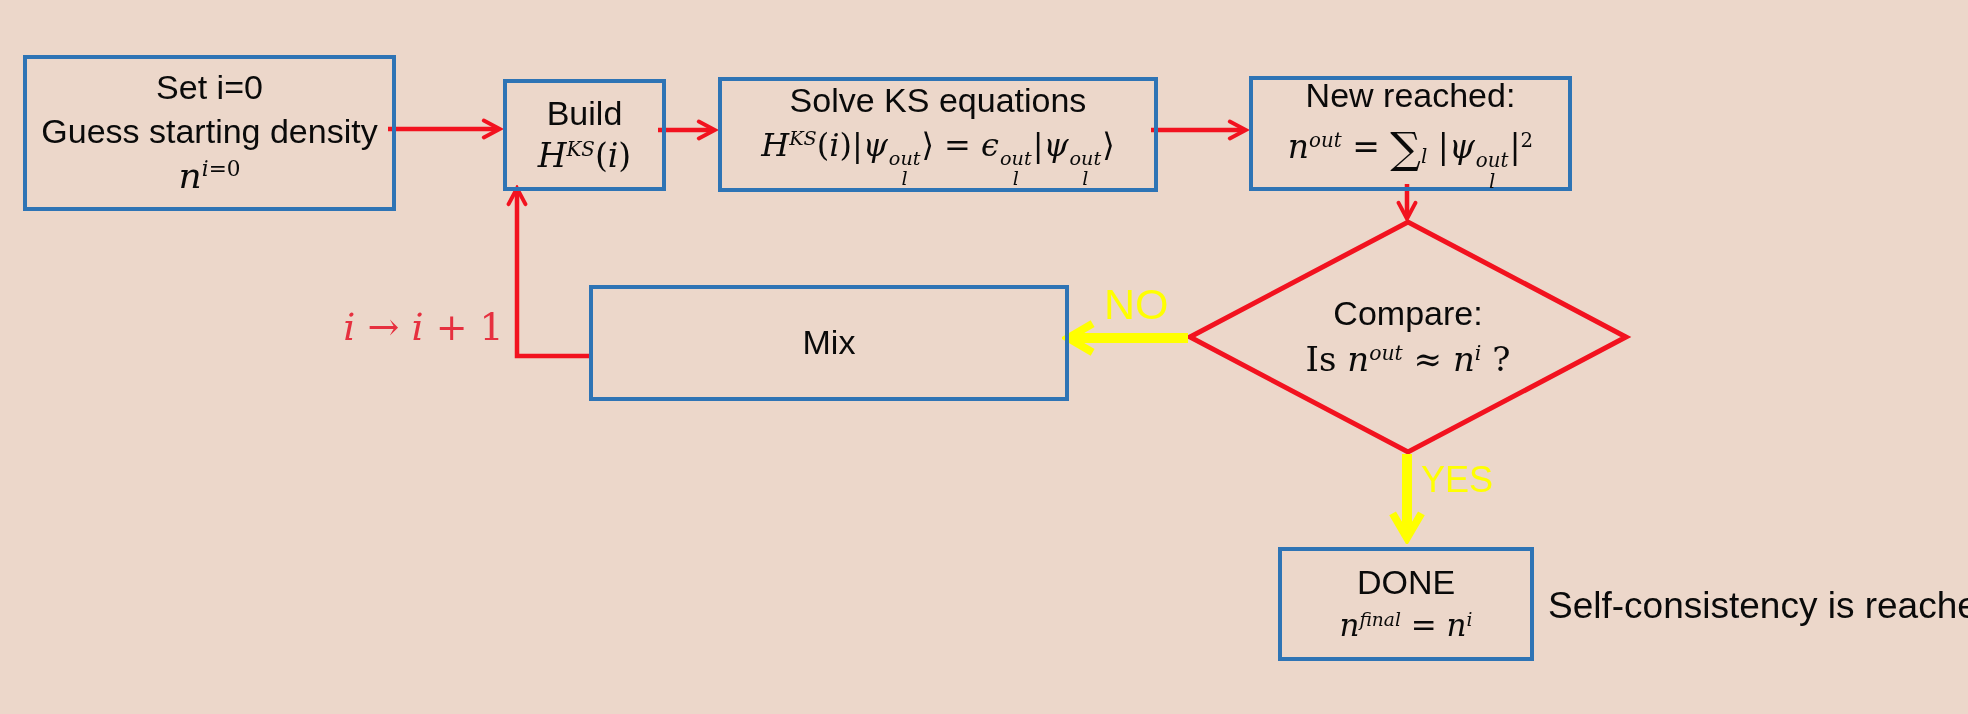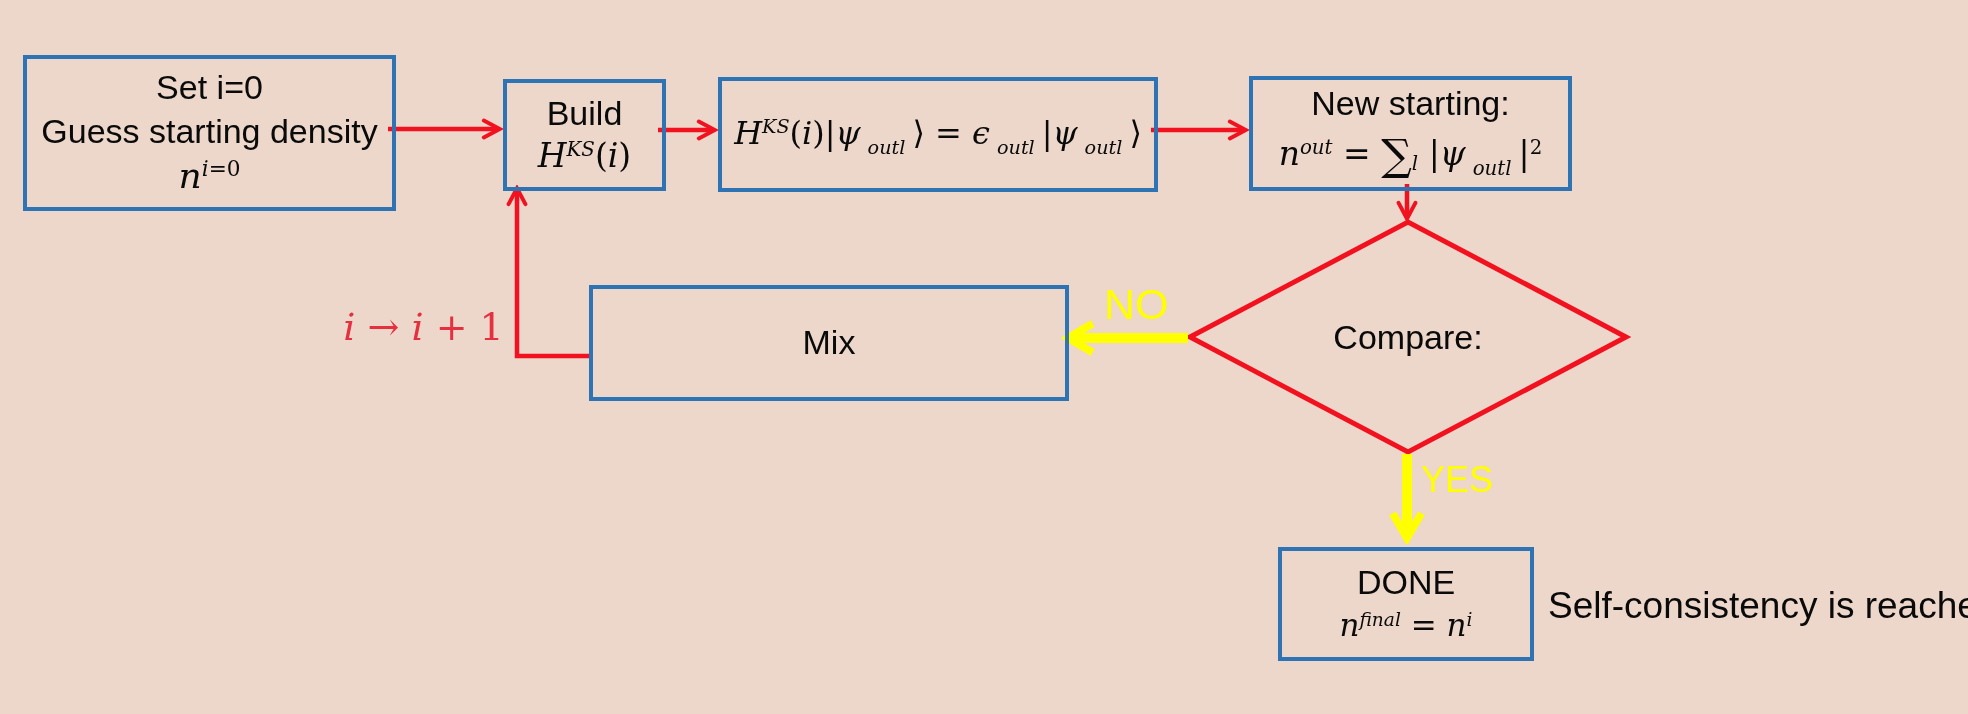--- a/index.html
+++ b/index.html
@@ -26,21 +26,21 @@
   .t{font-size:34px;line-height:1.28;color:var(--ink)}
 
   .math{
     font-family:"DejaVu Serif","DejaVu Sans",serif;
     font-style:normal;white-space:nowrap;color:var(--ink);
   }
   .math i{font-style:italic}
   .math .up{font-style:normal}
   .math .sp{font-size:.6em;vertical-align:.55em;letter-spacing:0}
   .math .sb{font-size:.6em;vertical-align:-.25em}
-  .math .ss{display:inline-flex;align-items:flex-end;font-size:.6em;line-height:1.05;vertical-align:-.48em;margin:0 7px}
+  .math .ss{display:inline-flex;flex-direction:column;align-items:center;font-size:.6em;line-height:1.05;vertical-align:-.48em;margin:0 1px}
   .math .big{font-size:1.3em;vertical-align:-.12em}
 
   #n-start{left:23px;top:55px;width:365px;height:148px}
   #n-start .math{font-size:36px;line-height:1.3}
   #n-build{left:503px;top:79px;width:155px;height:104px}
   #n-build .math{font-size:33px;line-height:1.3}
   #n-solve{left:718px;top:77px;width:432px;height:107px}
   #n-solve .math{font-size:32px;line-height:1.4}
   #n-density{left:1249px;top:76px;width:315px;height:107px}
   #n-density .math{font-size:33px;line-height:1.4}
@@ -87,42 +87,44 @@
   <div class="t">Guess starting density</div>
   <div class="math"><i>n</i><span class="sp"><i>i</i>=0</span></div>
 </div>
 
 <div class="node" id="n-build">
   <div class="t">Build</div>
   <div class="math"><i>H</i><span class="sp"><i>K</i><i>S</i></span>(<i>i</i>)</div>
 </div>
 
 <div class="node" id="n-solve">
+  <div class="t">Solve KS equations</div>
   <div class="math"><i>H</i><span class="sp"><i>K</i><i>S</i></span>(<i>i</i>)|<i>ψ</i><span class="ss">
         <span><i>o</i><i>u</i><i>t</i></span>
         <span><i>l</i></span>
       </span>⟩ = <i>ϵ</i><span class="ss">
         <span><i>o</i><i>u</i><i>t</i></span>
         <span><i>l</i></span>
       </span>|<i>ψ</i><span class="ss">
         <span><i>o</i><i>u</i><i>t</i></span>
         <span><i>l</i></span>
       </span>⟩</div>
 </div>
 
 <div class="node" id="n-density">
-  <div class="t">New starting:</div>
+  <div class="t">New reached:</div>
   <div class="math"><i>n</i><span class="sp"><i>o</i><i>u</i><i>t</i></span> = <span class="big">∑</span><span class="sb"><i>l</i></span> |<i>ψ</i><span class="ss">
         <span><i>o</i><i>u</i><i>t</i></span>
         <span><i>l</i></span>
       </span>|<span class="sp">2</span></div>
 </div>
 
 <div class="plain" id="n-compare">
   <div class="t">Compare:</div>
+  <div class="math"><span class="up">Is</span> <i>n</i><span class="sp"><i>o</i><i>u</i><i>t</i></span> ≈ <i>n</i><span class="sp"><i>i</i></span> ?</div>
 </div>
 
 <div class="node" id="n-mix">
   <div class="t">Mix</div>
 </div>
 
 <div class="node" id="n-done">
   <div class="t">DONE</div>
   <div class="math"><i>n</i><span class="sp"><i>f</i><i>i</i><i>n</i><i>a</i><i>l</i></span> = <i>n</i><span class="sp"><i>i</i></span></div>
 </div>

